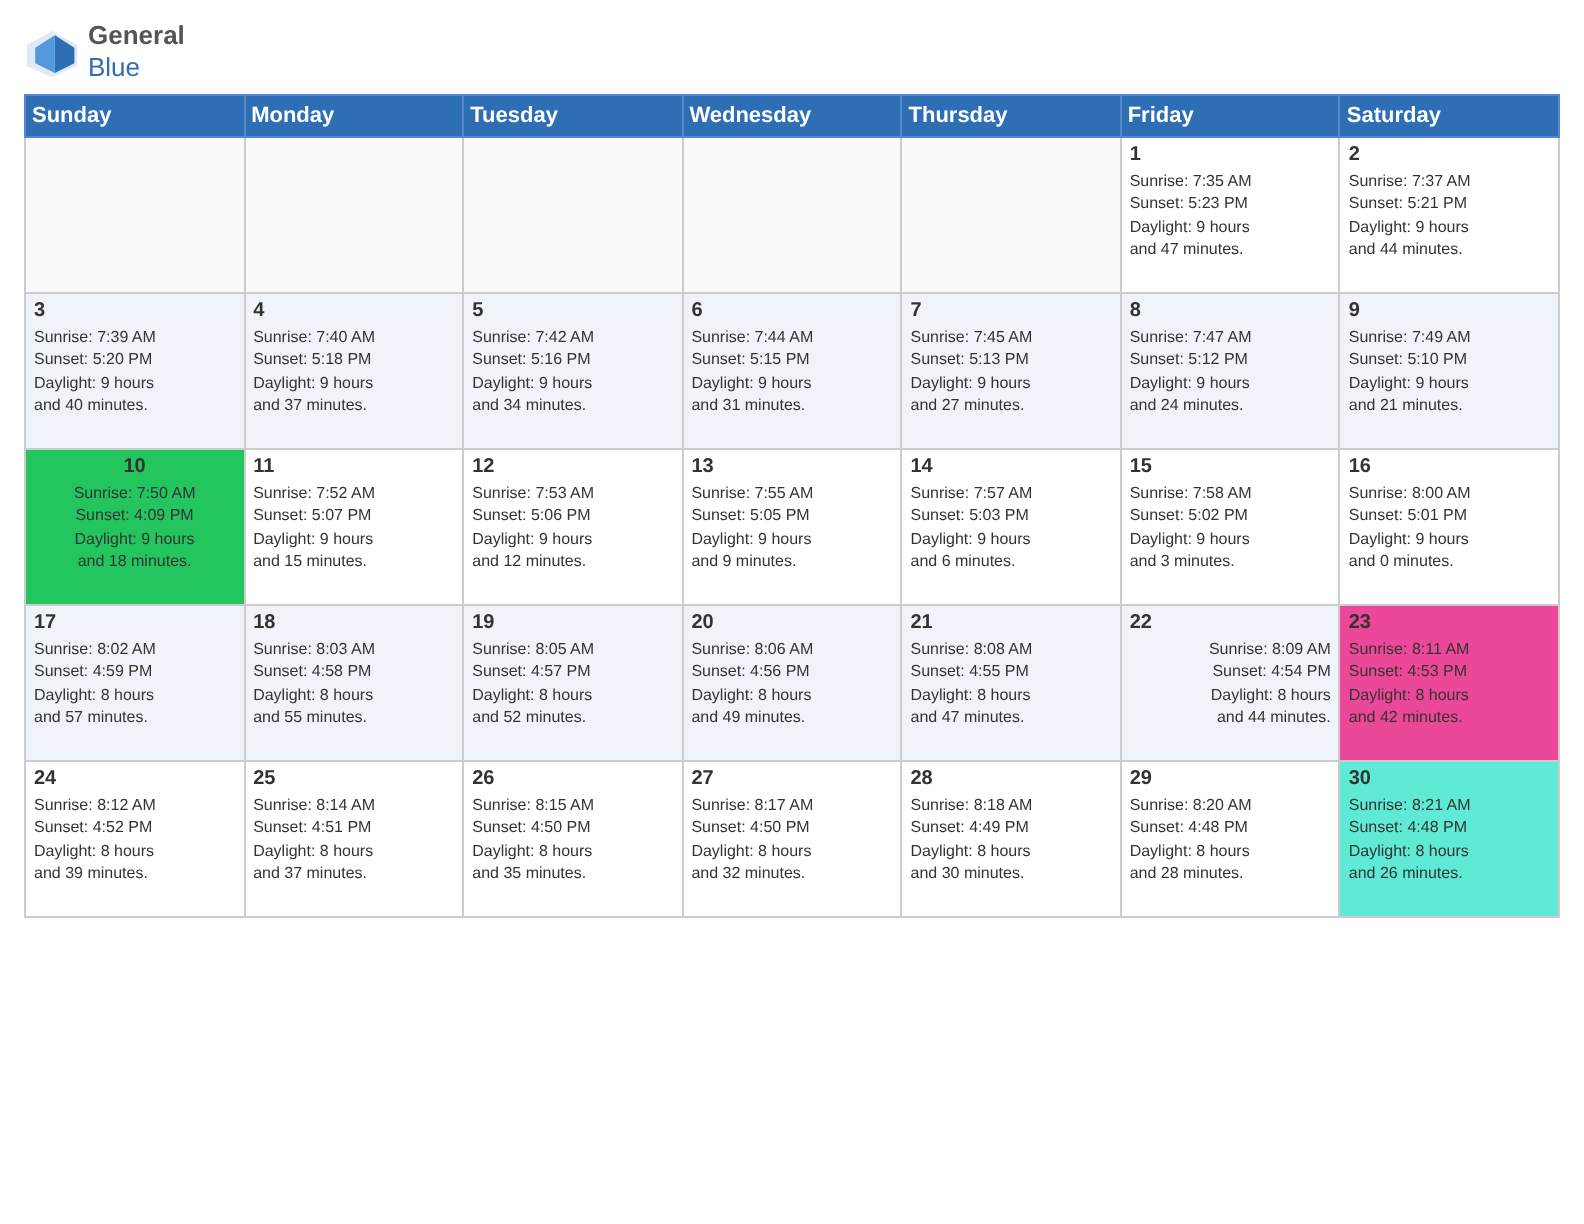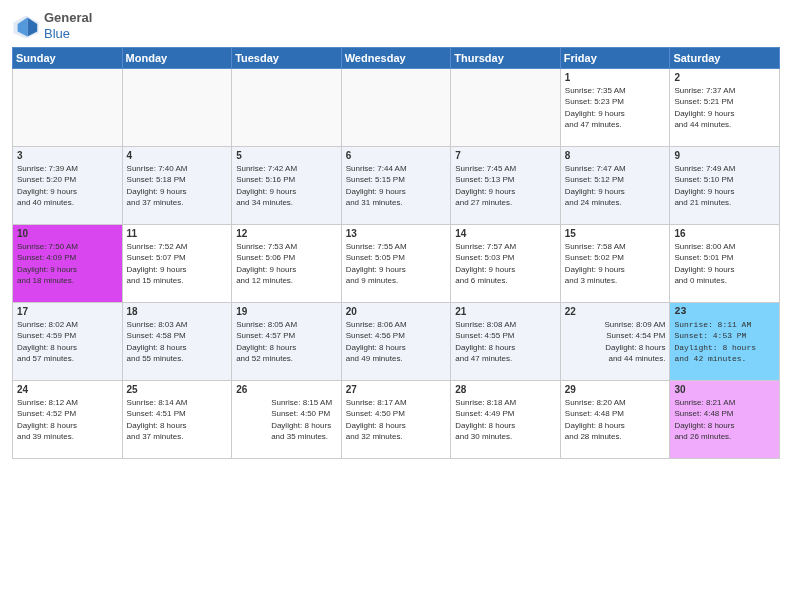--- a/index.html
+++ b/index.html
@@ -189,21 +189,21 @@
           </td>
           <td style="background: rgb(240, 244, 250);">
             <span class="day-num">9</span>
             <div class="day-info" style="white-space: pre-line;">Sunrise: 7:49 AM
 Sunset: 5:10 PM
 Daylight: 9 hours
 and 21 minutes.</div>
           </td>
         </tr>
         <tr>
-          <td style="background: #d946ef;">
+          <td style="background: #22c55e; text-align: center;">
             <span class="day-num">10</span>
             <div class="day-info" style="white-space: pre-line;">Sunrise: 7:50 AM
 Sunset: 4:09 PM
 Daylight: 9 hours
 and 18 minutes.</div>
           </td>
           <td style="background: rgb(255, 255, 255);">
             <span class="day-num">11</span>
             <div class="day-info" style="white-space: pre-line;">Sunrise: 7:52 AM
 Sunset: 5:07 PM
@@ -282,21 +282,21 @@
 Daylight: 8 hours
 and 47 minutes.</div>
           </td>
           <td style="background: rgb(240, 244, 250);">
             <span class="day-num">22</span>
             <div class="day-info" style="white-space: pre-line; text-align: right;">Sunrise: 8:09 AM
 Sunset: 4:54 PM
 Daylight: 8 hours
 and 44 minutes.</div>
           </td>
-          <td style="background: #7dd3fc; font-family: Liberation Mono, monospace;">
+          <td style="background: #ec4899;">
             <span class="day-num">23</span>
             <div class="day-info" style="white-space: pre-line;">Sunrise: 8:11 AM
 Sunset: 4:53 PM
 Daylight: 8 hours
 and 42 minutes.</div>
           </td>
         </tr>
         <tr>
           <td style="background: rgb(255, 255, 255);">
             <span class="day-num">24</span>
@@ -307,21 +307,21 @@
           </td>
           <td style="background: rgb(255, 255, 255);">
             <span class="day-num">25</span>
             <div class="day-info" style="white-space: pre-line;">Sunrise: 8:14 AM
 Sunset: 4:51 PM
 Daylight: 8 hours
 and 37 minutes.</div>
           </td>
           <td style="background: rgb(255, 255, 255);">
             <span class="day-num">26</span>
-            <div class="day-info" style="white-space: pre-line; margin-left: 35px;">Sunrise: 8:15 AM
+            <div class="day-info" style="white-space: pre-line;">Sunrise: 8:15 AM
 Sunset: 4:50 PM
 Daylight: 8 hours
 and 35 minutes.</div>
           </td>
           <td style="background: rgb(255, 255, 255);">
             <span class="day-num">27</span>
             <div class="day-info" style="white-space: pre-line;">Sunrise: 8:17 AM
 Sunset: 4:50 PM
 Daylight: 8 hours
 and 32 minutes.</div>
@@ -333,21 +333,21 @@
 Daylight: 8 hours
 and 30 minutes.</div>
           </td>
           <td style="background: rgb(255, 255, 255);">
             <span class="day-num">29</span>
             <div class="day-info" style="white-space: pre-line;">Sunrise: 8:20 AM
 Sunset: 4:48 PM
 Daylight: 8 hours
 and 28 minutes.</div>
           </td>
-          <td style="background: #f0abfc;">
+          <td style="background: #5eead4;">
             <span class="day-num">30</span>
             <div class="day-info" style="white-space: pre-line;">Sunrise: 8:21 AM
 Sunset: 4:48 PM
 Daylight: 8 hours
 and 26 minutes.</div>
           </td>
         </tr>
       </tbody>
   </table>
 </div>

